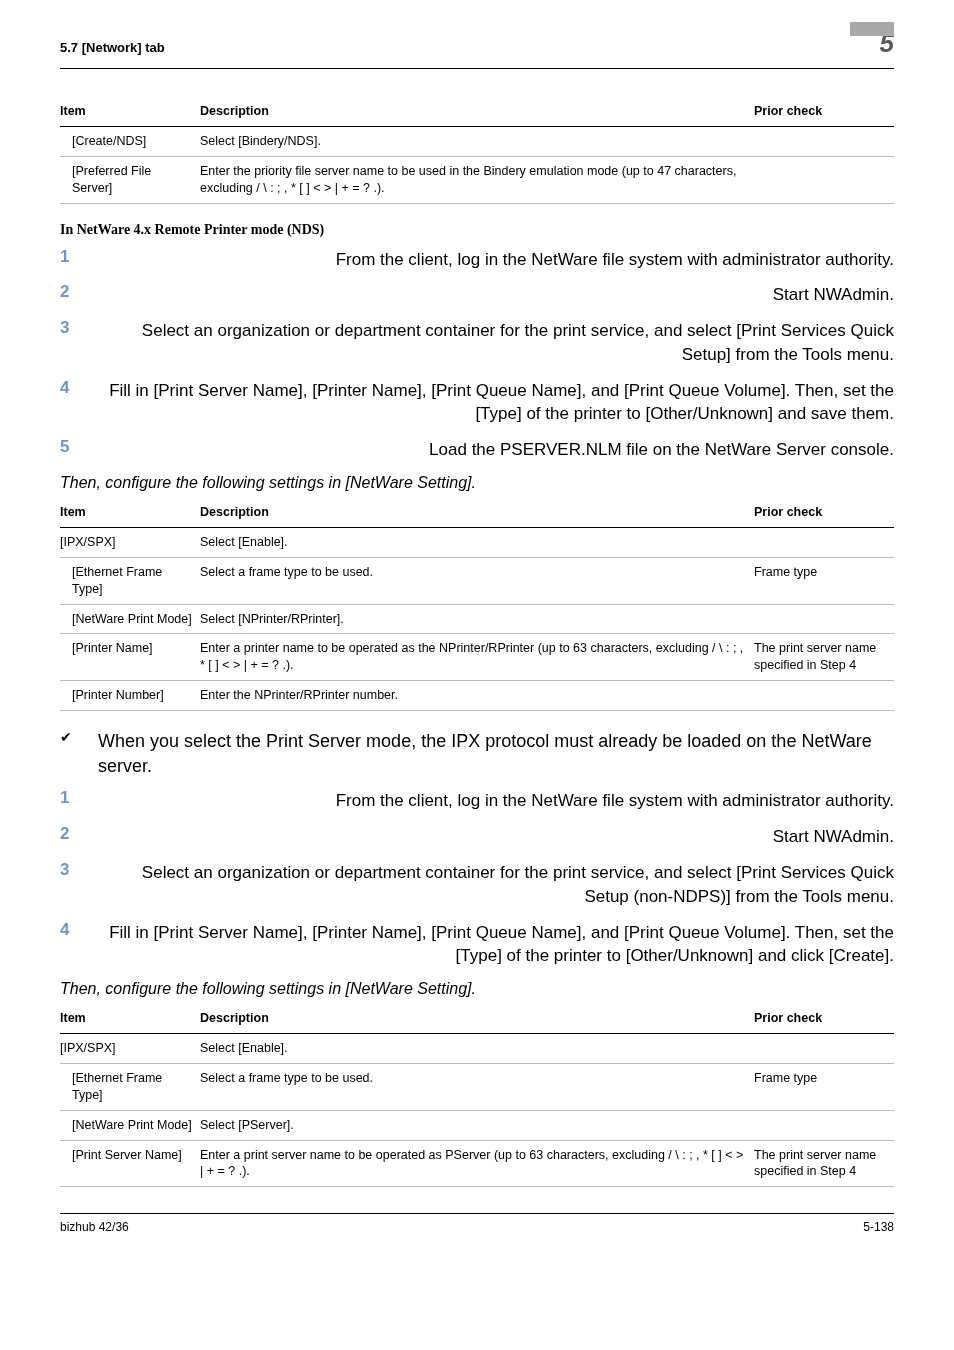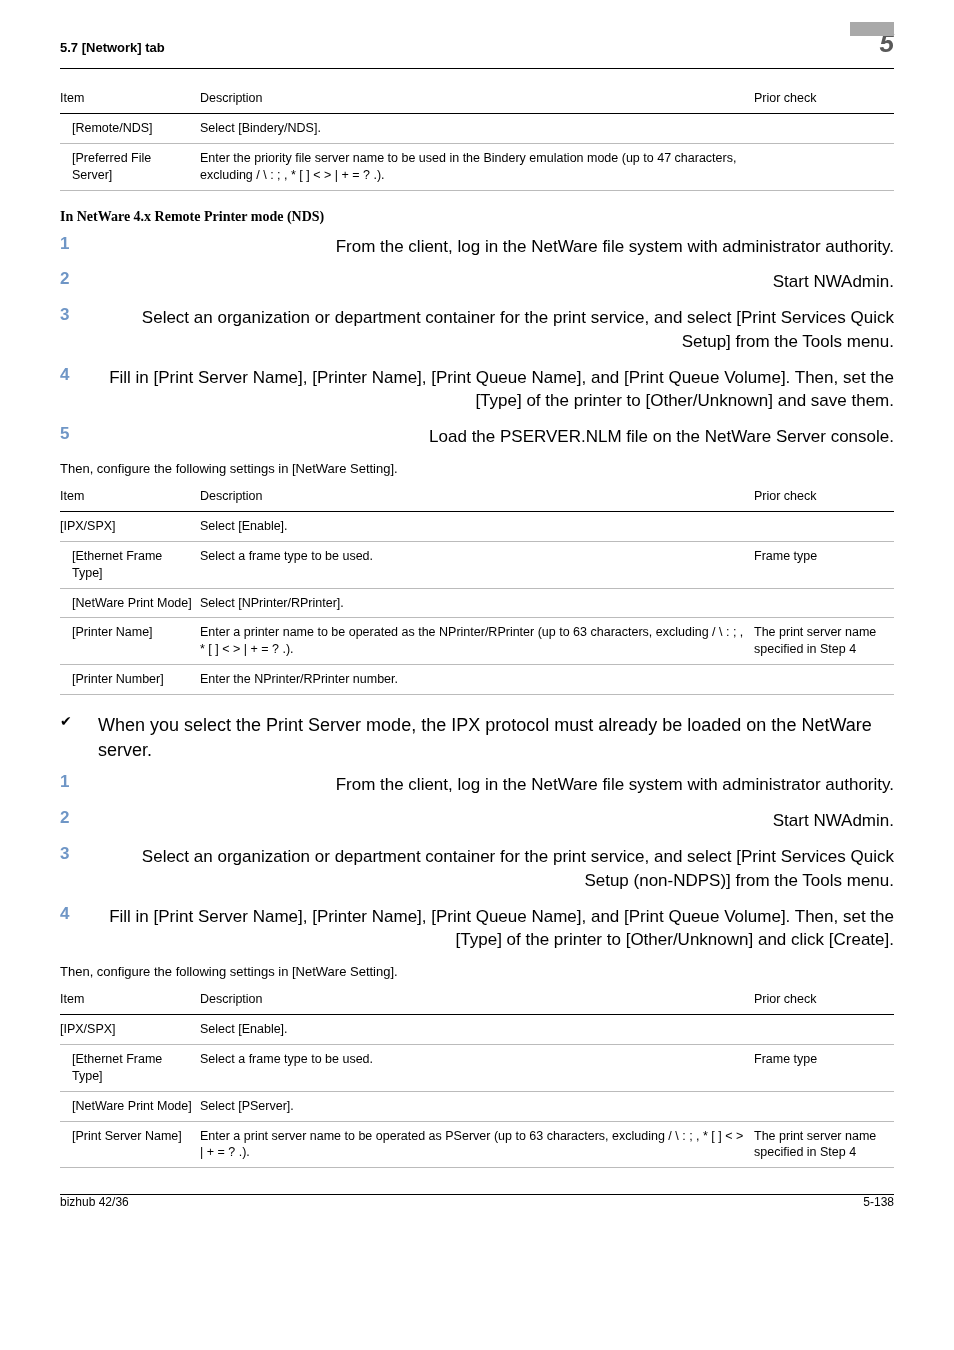--- a/index.html
+++ b/index.html
@@ -13,21 +13,21 @@
   }
   .page {
     padding: 30px 60px 20px 60px;
   }
   .hdr {
     display: flex;
     justify-content: space-between;
     align-items: center;
     border-bottom: 1px solid #000;
     padding-bottom: 4px;
-    margin-bottom: 15px;
+    margin-bottom: 28px;
   }
   .hdr-left {
     font-weight: bold;
     font-size: 13px;
   }
   .hdr-right {
     position: relative;
     width: 60px;
     height: 34px;
     text-align: right;
@@ -55,21 +55,21 @@
     table-layout: fixed;
   }
   table.data th, table.data td {
     text-align: left;
     vertical-align: top;
     padding: 6px 8px 6px 0;
     font-size: 12.5px;
     line-height: 1.35;
   }
   table.data th {
-    font-weight: normal;
+    font-weight: bold;
     border-bottom: 1px solid #000;
   }
   table.data td {
     border-bottom: 1px solid #bbb;
   }
   table.data col.c1 { width: 140px; }
   table.data col.c2 { }
   table.data col.c3 { width: 140px; }
   .indent { padding-left: 12px; display: inline-block;}
   h2.section {
@@ -107,27 +107,29 @@
   }
   .check-line .ck {
     width: 38px; flex: 0 0 38px;
     font-size: 14px;
   }
   .check-line .ct {
     flex: 1; font-size: 18px; line-height: 1.4;
   }
   p.body {
     margin: 6px 0 6px 0;
-    font-size: 13px;
+    font-size: 16px;
+    font-style: italic;
   }
   .ftr {
     display: flex;
     justify-content: space-between;
     border-top: 1px solid #000;
     margin-top: 26px;
+    padding-top: 6px;
     font-size: 12px;
   }
 </style>
 </head>
 <body>
 
 <div class="page">
 
   <div class="hdr">
     <div class="hdr-left">5.7      [Network] tab</div>
@@ -145,21 +147,21 @@
       </colgroup>
     <thead>
       <tr>
         <th>Item</th>
         <th>Description</th>
         <th>Prior check</th>
       </tr>
     </thead>
     <tbody>
       <tr>
-        <td><span class="indent">[Remote/NDS]</span></td>
+        <td><span class="indent">[Create/NDS]</span></td>
         <td>Select [Bindery/NDS].</td>
         <td></td>
       </tr>
       <tr>
         <td><span class="indent">[Preferred File Server]</span></td>
         <td>Enter the priority file server name to be used in the Bindery emulation mode (up to 47 characters, excluding / \ : ; , * [ ] &lt; &gt; | + = ? .).</td>
         <td></td>
       </tr>
     </tbody>
   </table>

